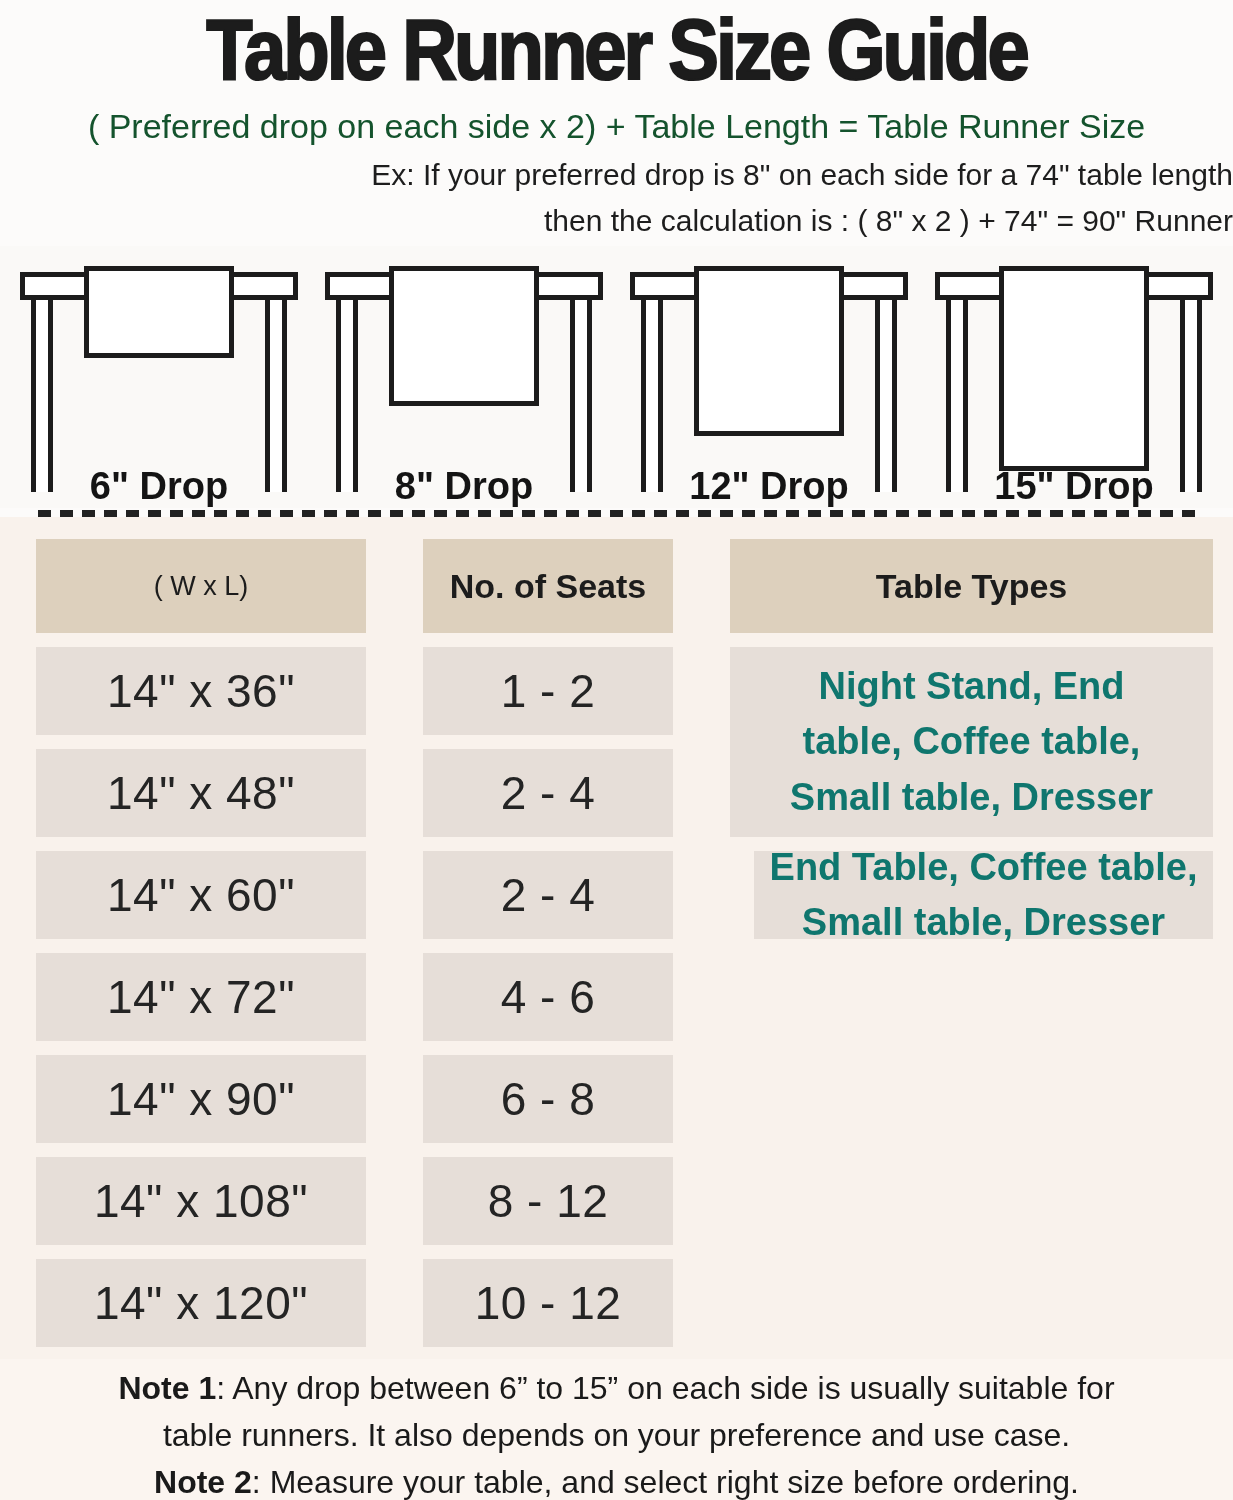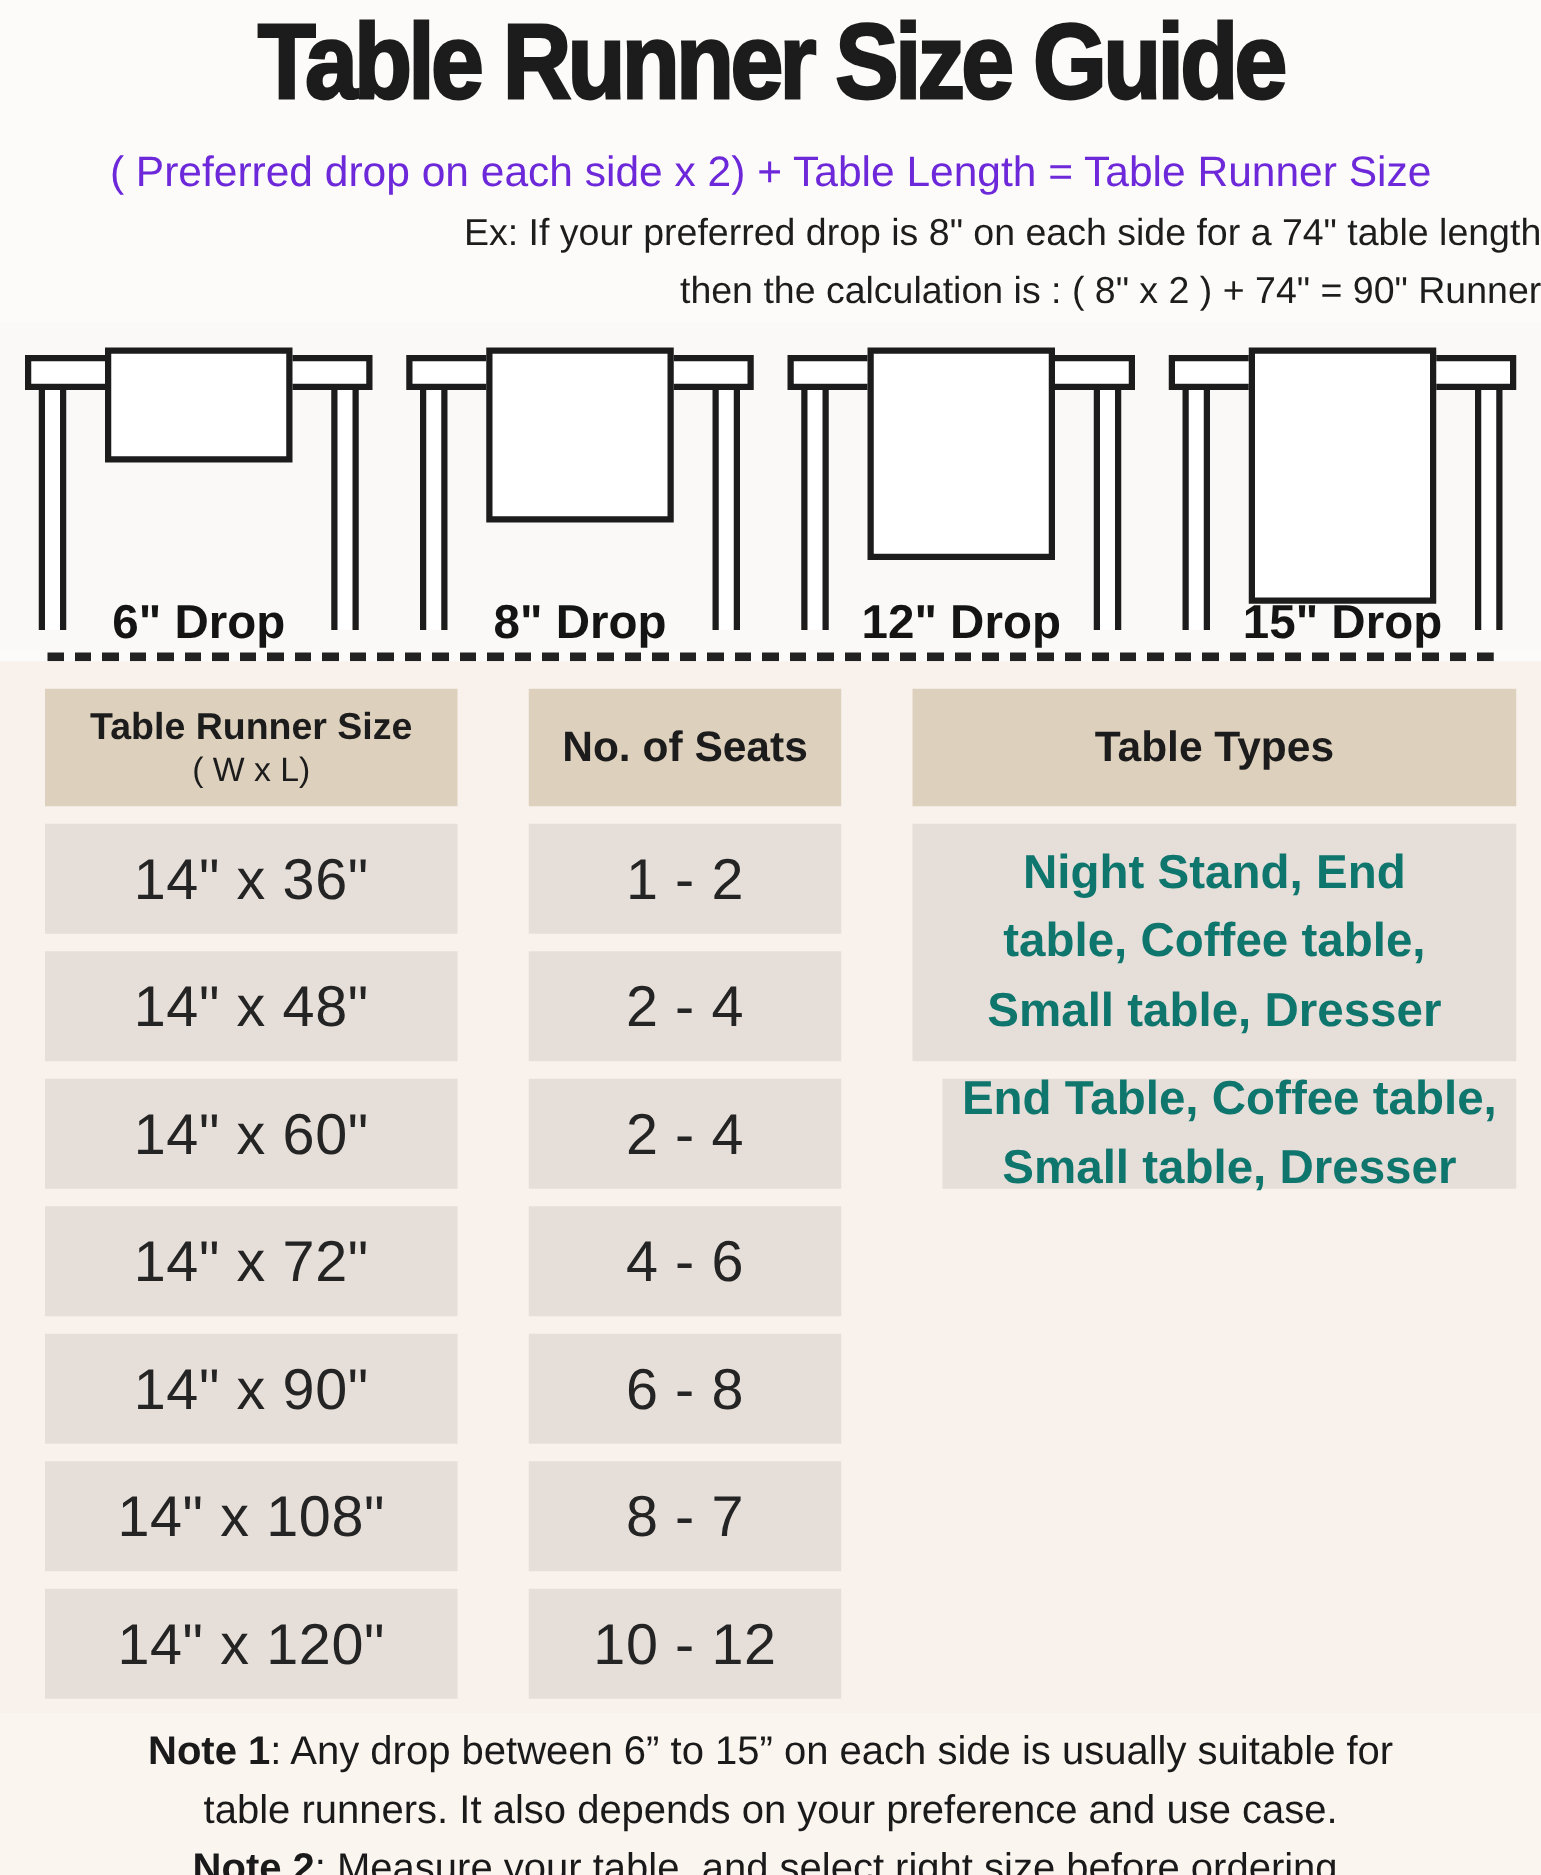--- a/index.html
+++ b/index.html
@@ -19,21 +19,21 @@
     overflow:hidden;
   }
   
   .top{ text-align:center; padding-top:4px; }
   .title{
     font-size:76px; font-weight:700; letter-spacing:-3px; line-height:86px;
     -webkit-text-stroke:2px currentColor;
     transform:scaleY(1.12); transform-origin:50% 20%;
     white-space:nowrap;
   }
-  .formula{ font-size:34px; font-weight:400; margin-top:28px; line-height:40px; color:#6d28d9;}
+  .formula{ font-size:34px; font-weight:400; margin-top:16px; line-height:40px; color:#14532d;}
   .example{ font-size:30px; font-weight:400; line-height:46px; color:#1d1d1d;text-align:right;}
   .example.first{ margin-top:6px; }
 
   
   .illustrations{
     margin-top:2px;
     padding:20px 20px 0 20px;
     height:262px;
     display:flex; justify-content:space-between;
     background:#faf9f7;
@@ -145,38 +145,37 @@
       <div class="leg right"></div>
       <div class="runner"></div>
       <figcaption class="drop-label">15" Drop</figcaption>
     </figure>
   </section>
 
   <div class="dashed-divider"></div>
 
   <section class="guide">
     <div class="hdr hdr1">
-      <span class="hdr-line1">Table Runner Size</span>
       <span class="hdr-line2">( W x L)</span>
     </div>
     <div class="hdr hdr2">No. of Seats</div>
     <div class="hdr hdr3">Table Types</div>
 
     <div class="cell val c1 r1">14" x 36"</div>
     <div class="cell val c2 r1">1 - 2</div>
     <div class="cell val c1 r2">14" x 48"</div>
     <div class="cell val c2 r2">2 - 4</div>
     <div class="cell val c1 r3">14" x 60"</div>
     <div class="cell val c2 r3">2 - 4</div>
     <div class="cell val c1 r4">14" x 72"</div>
     <div class="cell val c2 r4">4 - 6</div>
     <div class="cell val c1 r5">14" x 90"</div>
     <div class="cell val c2 r5">6 - 8</div>
     <div class="cell val c1 r6">14" x 108"</div>
-    <div class="cell val c2 r6">8 - 7</div>
+    <div class="cell val c2 r6">8 - 12</div>
     <div class="cell val c1 r7">14" x 120"</div>
     <div class="cell val c2 r7">10 - 12</div>
 
     <div class="cell type typeA">Night Stand, End table, Coffee table, Small table, Dresser</div>
     <div class="cell type typeB">End Table, Coffee table, Small table, Dresser</div>
   </section>
 
   <footer class="notes">
     <p><b>Note 1</b><span>: Any drop between 6” to 15” on each side is usually suitable for</span><br><span>table runners. It also depends on your preference and use case.</span></p>
     <p><b>Note 2</b><span>: Measure your table, and select right size before ordering.</span></p>

